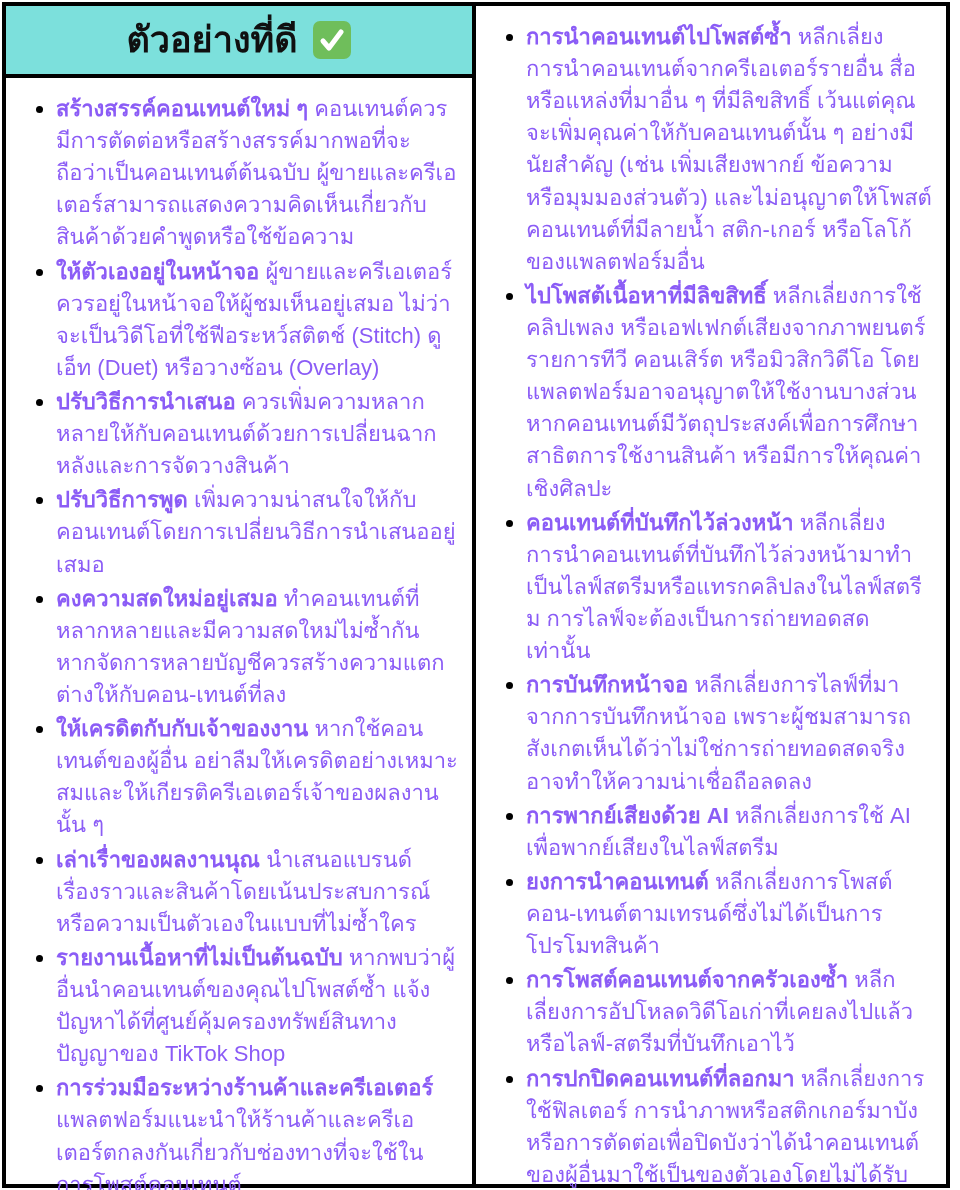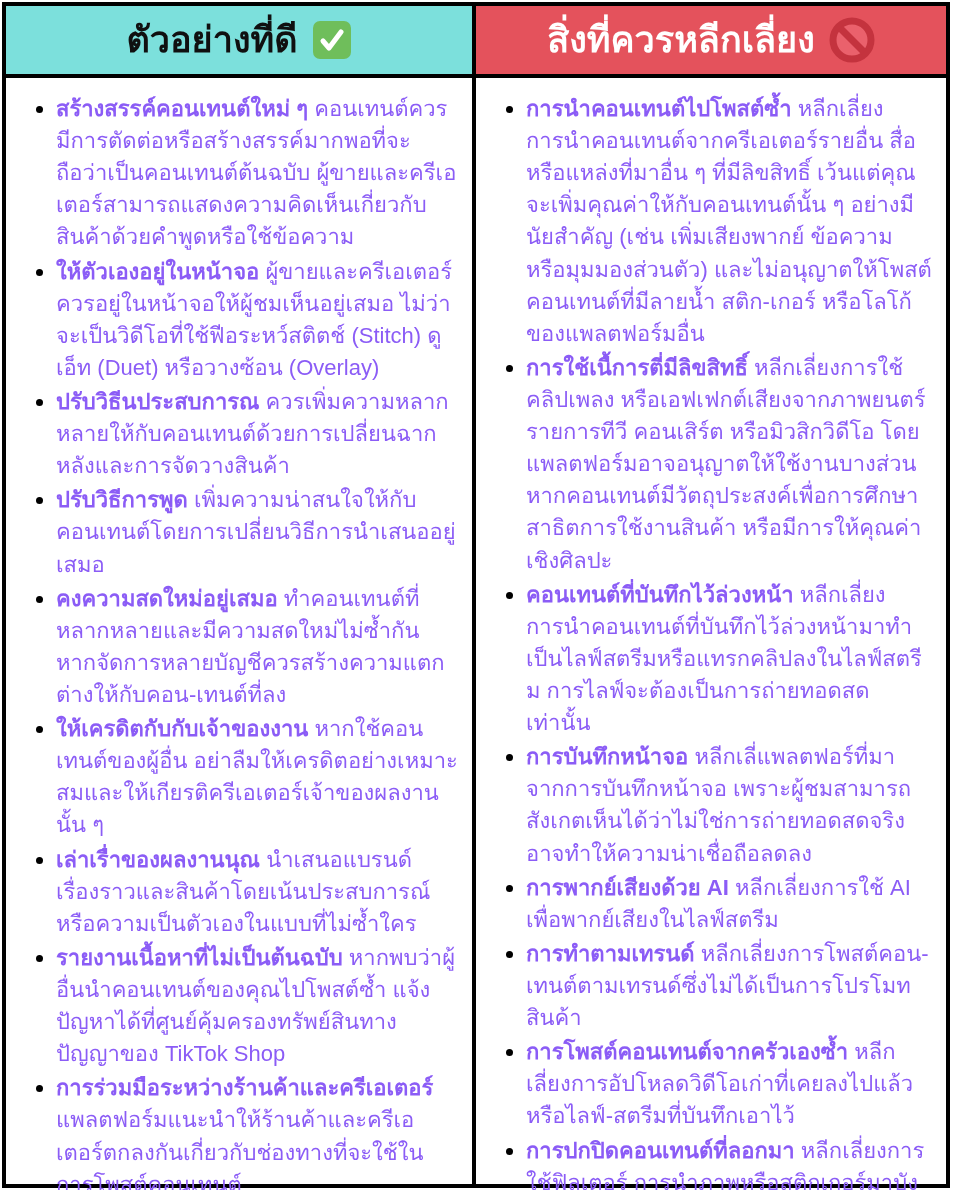--- a/index.html
+++ b/index.html
@@ -58,46 +58,37 @@
       <span class="icon">
         <svg width="40" height="40" viewBox="0 0 40 40" aria-hidden="true">
           <rect x="1" y="1" width="38" height="38" rx="7" fill="var(--check-green, #6FBE5B)"></rect>
           <path d="M11 21 L17 28 L29 12" stroke="#ffffff" stroke-width="5" fill="none" stroke-linecap="round" stroke-linejoin="round"></path>
         </svg>
       </span>
     </div>
     <ul class="list">
       <li><b>สร้างสรรค์คอนเทนต์ใหม่ ๆ</b> <span>คอนเทนต์ควรมีการตัดต่อหรือสร้างสรรค์มากพอที่จะถือว่าเป็นคอนเทนต์ต้นฉบับ ผู้ขายและครีเอเตอร์สามารถแสดงความคิดเห็นเกี่ยวกับสินค้าด้วยคำพูดหรือใช้ข้อความ</span></li>
       <li><b>ให้ตัวเองอยู่ในหน้าจอ</b> <span>ผู้ขายและครีเอเตอร์ควรอยู่ในหน้าจอให้ผู้ชมเห็นอยู่เสมอ ไม่ว่าจะเป็นวิดีโอที่ใช้ฟีอระหว์สติตช์ (Stitch) ดูเอ็ท (Duet) หรือวางซ้อน (Overlay)</span></li>
-      <li><b>ปรับวิธีนประสบการณ</b> <span>ควรเพิ่มความหลากหลายให้กับคอนเทนต์ด้วยการเปลี่ยนฉากหลังและการจัดวางสินค้า</span></li>
+      <li><b>ปรับวิธีการนำเสนอ</b> <span>ควรเพิ่มความหลากหลายให้กับคอนเทนต์ด้วยการเปลี่ยนฉากหลังและการจัดวางสินค้า</span></li>
       <li><b>ปรับวิธีการพูด</b> <span>เพิ่มความน่าสนใจให้กับคอนเทนต์โดยการเปลี่ยนวิธีการนำเสนออยู่เสมอ</span></li>
       <li><b>คงความสดใหม่อยู่เสมอ</b> <span>ทำคอนเทนต์ที่หลากหลายและมีความสดใหม่ไม่ซ้ำกัน หากจัดการหลายบัญชีควรสร้างความแตกต่างให้กับคอน-เทนต์ที่ลง</span></li>
       <li><b>ให้เครดิตกับกับเจ้าของงาน</b> <span>หากใช้คอนเทนต์ของผู้อื่น อย่าลืมให้เครดิตอย่างเหมาะสมและให้เกียรติครีเอเตอร์เจ้าของผลงานนั้น ๆ</span></li>
       <li><b>เล่าเรื่าของผลงานนุณ</b> <span>นำเสนอแบรนด์ เรื่องราวและสินค้าโดยเน้นประสบการณ์หรือความเป็นตัวเองในแบบที่ไม่ซ้ำใคร</span></li>
       <li><b>รายงานเนื้อหาที่ไม่เป็นต้นฉบับ</b> <span>หากพบว่าผู้อื่นนำคอนเทนต์ของคุณไปโพสต์ซ้ำ แจ้งปัญหาได้ที่ศูนย์คุ้มครองทรัพย์สินทางปัญญาของ TikTok Shop</span></li>
       <li><b>การร่วมมือระหว่างร้านค้าและครีเอเตอร์</b> <span>แพลตฟอร์มแนะนำให้ร้านค้าและครีเอเตอร์ตกลงกันเกี่ยวกับช่องทางที่จะใช้ในการโพสต์คอนเทนต์</span></li>
     </ul>
   </div>
 
   <div class="col col-right">
-    <div class="hdr hdr-avoid">
-      <span>สิ่งที่ควรหลีกเลี่ยง</span>
-      <span class="icon">
-        <svg width="46" height="46" viewBox="0 0 46 46" aria-hidden="true">
-          <circle cx="23" cy="23" r="19" fill="var(--no-entry-fill, #EA616C)" stroke="var(--no-entry-red, #C4333E)" stroke-width="7"></circle>
-          <line x1="11" y1="11" x2="35" y2="35" stroke="var(--no-entry-red, #C4333E)" stroke-width="7"></line>
-        </svg>
-      </span>
-    </div>
     <ul class="list">
       <li><b>การนำคอนเทนต์ไปโพสต์ซ้ำ</b> <span>หลีกเลี่ยงการนำคอนเทนต์จากครีเอเตอร์รายอื่น สื่อ หรือแหล่งที่มาอื่น ๆ ที่มีลิขสิทธิ์ เว้นแต่คุณจะเพิ่มคุณค่าให้กับคอนเทนต์นั้น ๆ อย่างมีนัยสำคัญ (เช่น เพิ่มเสียงพากย์ ข้อความ หรือมุมมองส่วนตัว) และไม่อนุญาตให้โพสต์คอนเทนต์ที่มีลายน้ำ สติก-เกอร์ หรือโลโก้ของแพลตฟอร์มอื่น</span></li>
-      <li><b>การใช้เนื้การตี่มีลิขสิทธิ์</b> <span>หลีกเลี่ยงการใช้คลิปเพลง หรือเอฟเฟกต์เสียงจากภาพยนตร์ รายการทีวี คอนเสิร์ต หรือมิวสิกวิดีโอ โดยแพลตฟอร์มอาจอนุญาตให้ใช้งานบางส่วนหากคอนเทนต์มีวัตถุประสงค์เพื่อการศึกษา สาธิตการใช้งานสินค้า หรือมีการให้คุณค่าเชิงศิลปะ</span></li>
+      <li><b>ไปโพสต้เนื้อหาที่มีลิขสิทธิ์</b> <span>หลีกเลี่ยงการใช้คลิปเพลง หรือเอฟเฟกต์เสียงจากภาพยนตร์ รายการทีวี คอนเสิร์ต หรือมิวสิกวิดีโอ โดยแพลตฟอร์มอาจอนุญาตให้ใช้งานบางส่วนหากคอนเทนต์มีวัตถุประสงค์เพื่อการศึกษา สาธิตการใช้งานสินค้า หรือมีการให้คุณค่าเชิงศิลปะ</span></li>
       <li><b>คอนเทนต์ที่บันทึกไว้ล่วงหน้า</b> <span>หลีกเลี่ยงการนำคอนเทนต์ที่บันทึกไว้ล่วงหน้ามาทำเป็นไลฟ์สตรีมหรือแทรกคลิปลงในไลฟ์สตรีม การไลฟ์จะต้องเป็นการถ่ายทอดสดเท่านั้น</span></li>
-      <li><b>การบันทึกหน้าจอ</b> <span>หลีกเลี่แพลตฟอร์ที่มาจากการบันทึกหน้าจอ เพราะผู้ชมสามารถสังเกตเห็นได้ว่าไม่ใช่การถ่ายทอดสดจริง อาจทำให้ความน่าเชื่อถือลดลง</span></li>
+      <li><b>การบันทึกหน้าจอ</b> <span>หลีกเลี่ยงการไลฟ์ที่มาจากการบันทึกหน้าจอ เพราะผู้ชมสามารถสังเกตเห็นได้ว่าไม่ใช่การถ่ายทอดสดจริง อาจทำให้ความน่าเชื่อถือลดลง</span></li>
       <li><b>การพากย์เสียงด้วย AI</b> <span>หลีกเลี่ยงการใช้ AI เพื่อพากย์เสียงในไลฟ์สตรีม</span></li>
-      <li><b>การทำตามเทรนด์</b> <span>หลีกเลี่ยงการโพสต์คอน-เทนต์ตามเทรนด์ซึ่งไม่ได้เป็นการโปรโมทสินค้า</span></li>
+      <li><b>ยงการนำคอนเทนต์</b> <span>หลีกเลี่ยงการโพสต์คอน-เทนต์ตามเทรนด์ซึ่งไม่ได้เป็นการโปรโมทสินค้า</span></li>
       <li><b>การโพสต์คอนเทนต์จากครัวเองซ้ำ</b> <span>หลีกเลี่ยงการอัปโหลดวิดีโอเก่าที่เคยลงไปแล้วหรือไลฟ์-สตรีมที่บันทึกเอาไว้</span></li>
       <li><b>การปกปิดคอนเทนต์ที่ลอกมา</b> <span>หลีกเลี่ยงการใช้ฟิลเตอร์ การนำภาพหรือสติกเกอร์มาบัง หรือการตัดต่อเพื่อปิดบังว่าได้นำคอนเทนต์ของผู้อื่นมาใช้เป็นของตัวเองโดยไม่ได้รับอนุญาต</span></li>
 
     </ul>
   </div>
 
 </div>
 
 </body></html>

